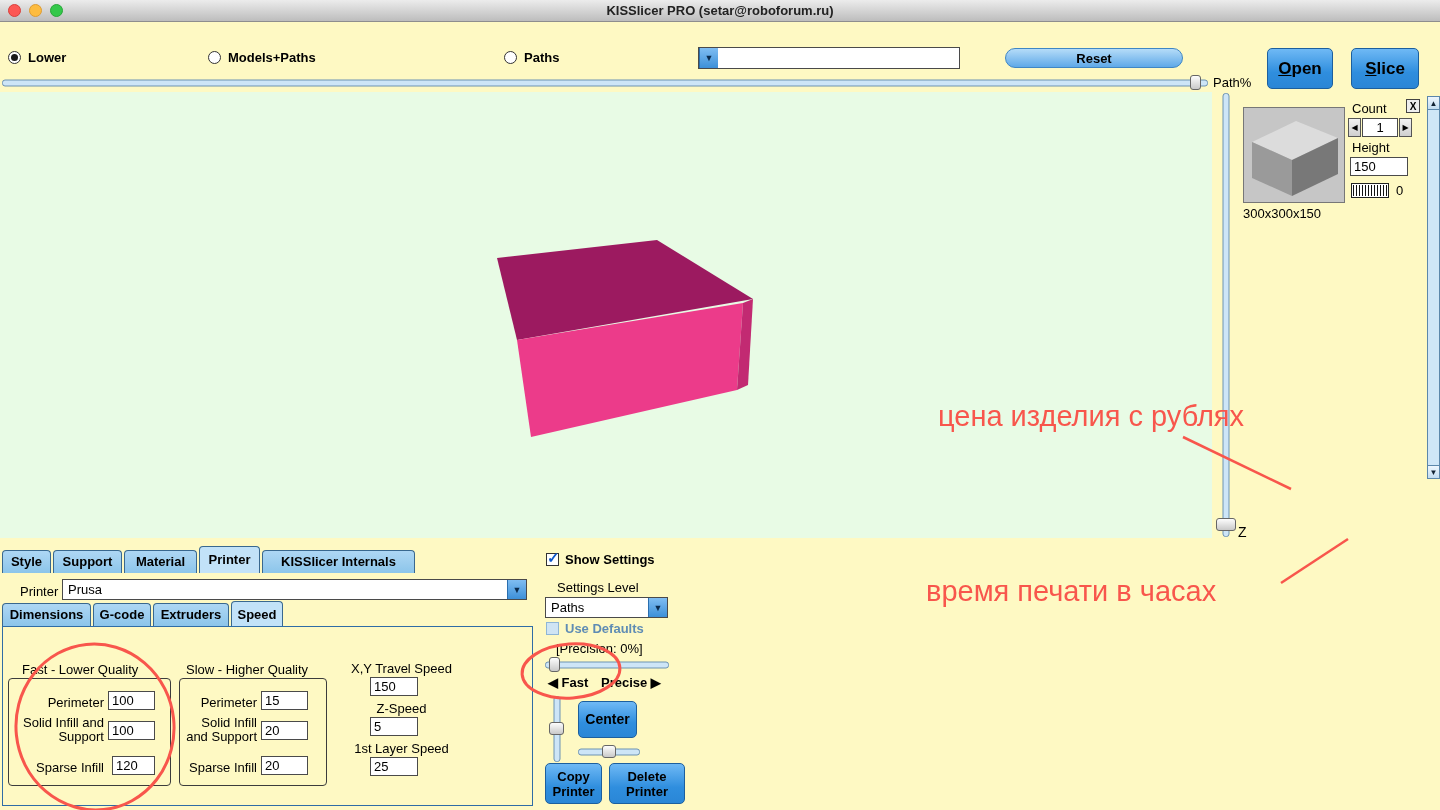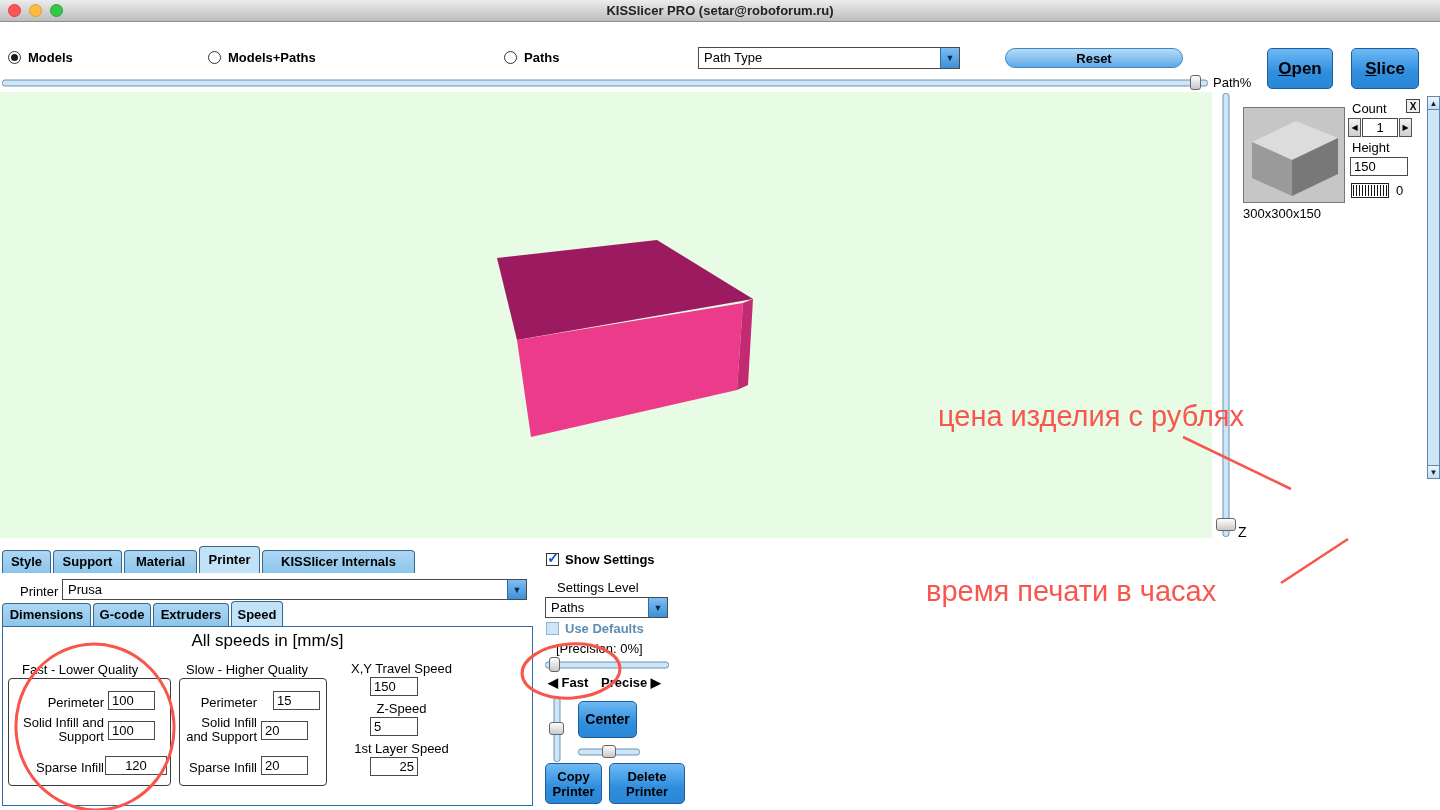--- a/index.html
+++ b/index.html
@@ -1,17 +1,17 @@
 <!DOCTYPE html>
 <html><head>
 <meta charset="utf-8">
 <style>
 *{box-sizing:border-box;margin:0;padding:0}
 body{width:1440px;height:810px;background:#8cc5ea}
-#app{position:relative;width:1440px;height:810px;background:#ffffff;font-family:"Liberation Sans",sans-serif;font-size:13px;color:#000;overflow:hidden}
+#app{position:relative;width:1440px;height:810px;background:#fef9c3;font-family:"Liberation Sans",sans-serif;font-size:13px;color:#000;overflow:hidden}
 .abs{position:absolute}
 .titlebar{position:absolute;left:0;top:0;width:1440px;height:22px;background:linear-gradient(#ececec,#bdbdbd);border-bottom:1px solid #8e8e8e}
 .traffic{position:absolute;left:8px;top:4px;display:flex;gap:8px}
 .tl{width:13px;height:13px;border-radius:50%;display:inline-block}
 .tl.red{background:#fc5753;border:1px solid #d9403b}
 .tl.yellow{background:#fdbc40;border:1px solid #dd9c33}
 .tl.green{background:#34c84a;border:1px solid #28a738}
 .wtitle{position:absolute;left:0;top:3px;width:100%;text-align:center;font-weight:bold;color:#222}
 .radio-row{position:absolute;display:flex;align-items:center;gap:7px;font-weight:bold}
 .radio{width:13px;height:13px;border-radius:50%;background:#fff;border:1px solid #333;position:relative;flex:0 0 auto}
@@ -53,33 +53,32 @@
     <div class="traffic">
       <span class="tl red"></span>
       <span class="tl yellow"></span>
       <span class="tl green"></span>
     </div>
     <div class="wtitle">KISSlicer PRO (setar@roboforum.ru)</div>
   </div>
 
   <div class="radio-row" style="left:8px;top:50px">
     <span class="radio sel"></span>
-    <span>Models</span>
+    <span>Lower</span>
   </div>
   <div class="radio-row" style="left:208px;top:50px">
     <span class="radio"></span>
     <span>Models+Paths</span>
   </div>
   <div class="radio-row" style="left:504px;top:50px">
     <span class="radio"></span>
     <span>Paths</span>
   </div>
 
   <div class="combo" style="left:698px;top:47px;width:262px;height:22px">
-    <span class="ctext">Path Type</span>
     <span class="carrow">▼</span>
   </div>
 
   <div class="btn aqua" style="left:1005px;top:48px;width:178px;height:20px">
     <span>Reset</span>
   </div>
   <div class="btn" style="left:1267px;top:48px;width:66px;height:41px;font-size:17px">
     <span><u>O</u><span>pen</span></span>
   </div>
   <div class="btn" style="left:1351px;top:48px;width:68px;height:41px;font-size:17px">
@@ -153,46 +152,45 @@
     <span class="ctext">Prusa</span>
     <span class="carrow">▼</span>
   </div>
 
   <div class="tab" style="left:2px;top:603px;width:89px;height:23px">Dimensions</div>
   <div class="tab" style="left:93px;top:603px;width:58px;height:23px">G-code</div>
   <div class="tab" style="left:153px;top:603px;width:76px;height:23px">Extruders</div>
   <div class="tab active" style="left:231px;top:601px;width:52px;height:25px">Speed</div>
 
   <div class="abs" style="left:2px;top:626px;width:531px;height:180px;border:1px solid #2f6da6"></div>
-  <div class="lbl" style="left:2px;top:631px;width:531px;text-align:center;font-size:17px">All speeds in [mm/s]</div>
 
   <div class="lbl" style="left:22px;top:662px">Fast - Lower Quality</div>
   <div class="groupbox" style="left:8px;top:678px;width:163px;height:108px"></div>
   <div class="lbl" style="left:10px;top:695px;width:94px;text-align:right">Perimeter</div>
   <input class="field" style="left: 108px; top: 691px; width: 47px;" value="100">
   <div class="lbl wrap" style="left:10px;top:716px;width:94px;text-align:right">Solid Infill and Support</div>
   <input class="field" style="left: 108px; top: 721px; width: 47px;" value="100">
   <div class="lbl" style="left:10px;top:760px;width:94px;text-align:right">Sparse Infill</div>
-  <input class="field" style="left: 105px; top: 756px; width: 62px; text-align: center;" value="120">
+  <input class="field" style="left: 112px; top: 756px; width: 43px;" value="120">
 
   <div class="lbl" style="left:186px;top:662px">Slow - Higher Quality</div>
   <div class="groupbox" style="left:179px;top:678px;width:148px;height:108px"></div>
   <div class="lbl" style="left:181px;top:695px;width:76px;text-align:right">Perimeter</div>
-  <input class="field" style="left: 261px; top: 691px; width: 47px; margin-left: 12px;" value="15">
+  <input class="field" style="left: 261px; top: 691px; width: 47px;" value="15">
   <div class="lbl wrap" style="left:181px;top:716px;width:76px;text-align:right">Solid Infill and Support</div>
   <input class="field" style="left: 261px; top: 721px; width: 47px;" value="20">
   <div class="lbl" style="left:181px;top:760px;width:76px;text-align:right">Sparse Infill</div>
   <input class="field" style="left: 261px; top: 756px; width: 47px;" value="20">
 
   <div class="lbl" style="left:338px;top:661px;width:127px;text-align:center">X,Y Travel Speed</div>
   <input class="field" style="left: 370px; top: 677px; width: 48px;" value="150">
   <div class="lbl" style="left:338px;top:701px;width:127px;text-align:center">Z-Speed</div>
   <input class="field" style="left: 370px; top: 717px; width: 48px;" value="5">
   <div class="lbl" style="left:338px;top:741px;width:127px;text-align:center">1st Layer Speed</div>
-  <input class="field" style="left: 370px; top: 757px; width: 48px; text-align: right;" value="25">
+  <input class="field" style="left: 370px; top: 757px; width: 48px;" value="25">
 
   <div class="checkrow" style="left:546px;top:552px">
     <span class="checkbox">
       <span class="mark">✓</span>
     </span>
     <span>Show Settings</span>
   </div>
   <div class="lbl" style="left:557px;top:580px">Settings Level</div>
   <div class="combo" style="left:545px;top:597px;width:123px;height:21px">
     <span class="ctext">Paths</span>

